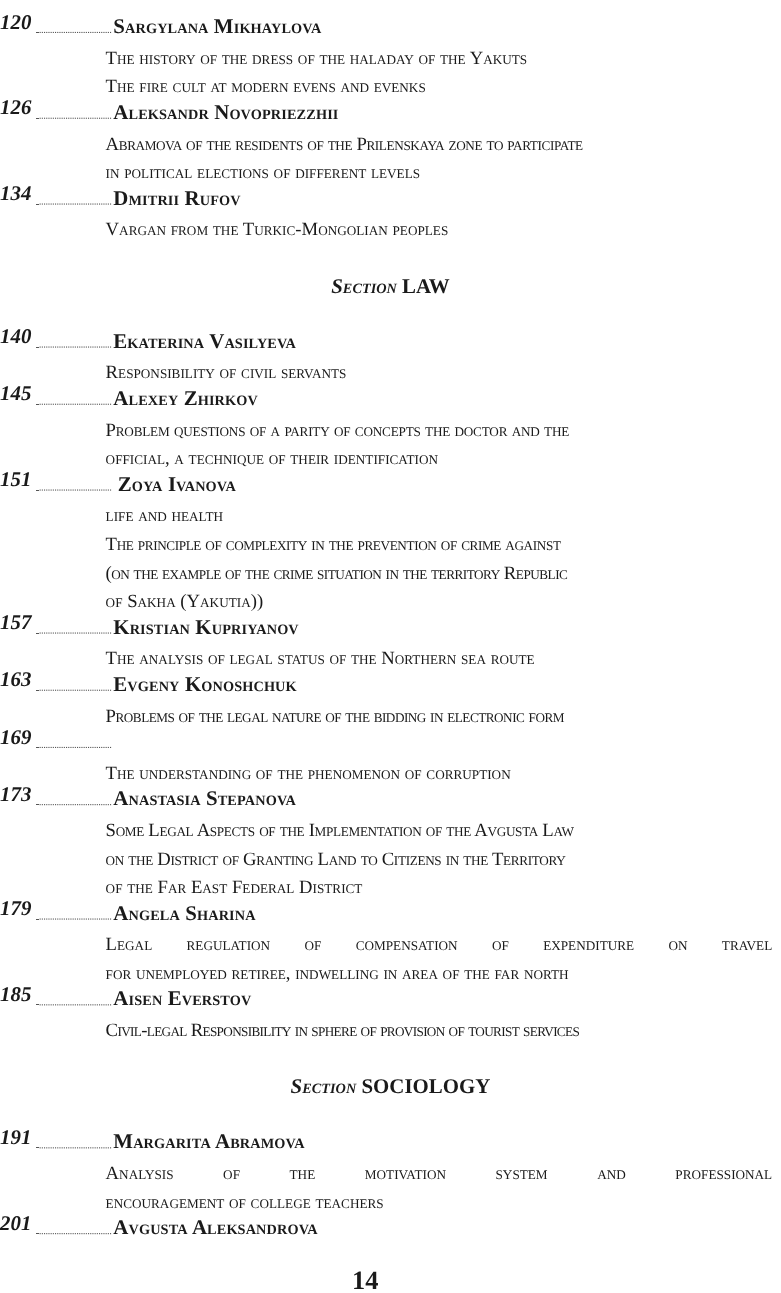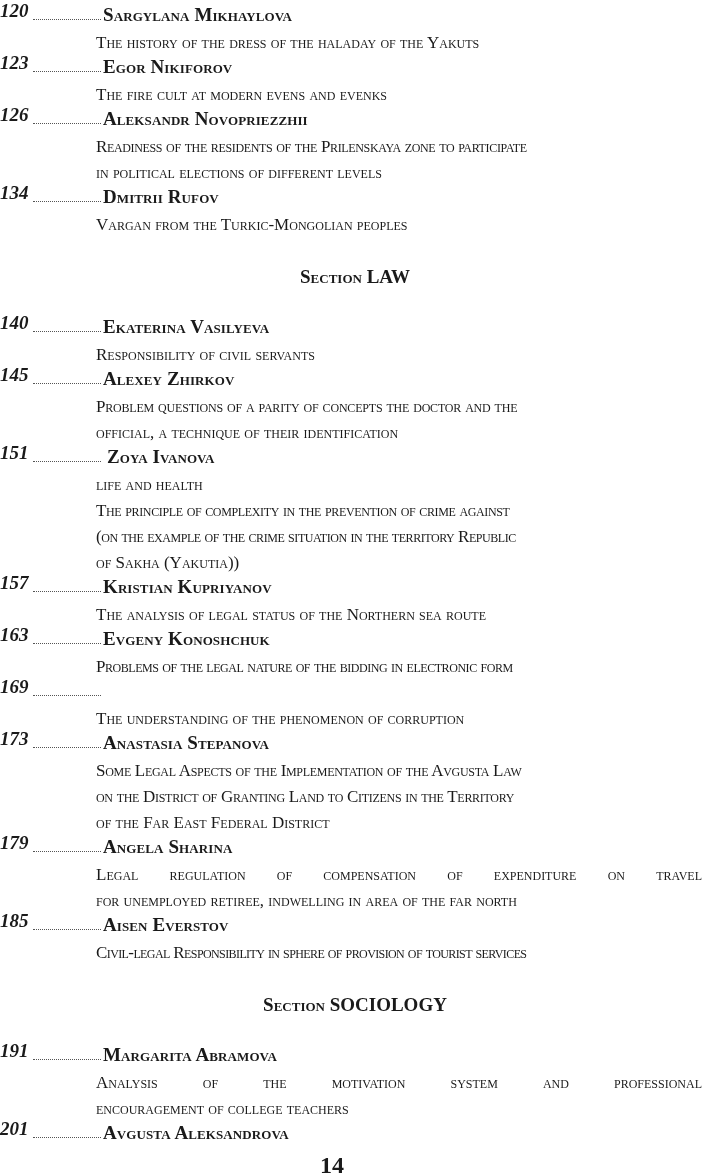--- a/index.html
+++ b/index.html
@@ -34,21 +34,21 @@
     line-height: 26px;
   }
   .title .tl { display: block; height: 26px; }
   .title.just .tl { text-align: justify; text-align-last: justify; }
   .title.just .tl.last { text-align-last: left; }
   .section {
     height: 26px; line-height: 26px; text-align: center;
     font-weight: bold; font-size: 19px;
     margin: 26px 0 26px 0;
   }
-  .section .sm { font-variant: small-caps; }
+  .section .sm { font-variant: small-caps; font-style: italic; }
   .author.shift { left: 107px; }
   .page-number {
     position: absolute; left: 0; width: 664px; top: 1152px;
     text-align: center; font-weight: bold; font-size: 24px;
   }
 </style>
 </head>
 <body>
 
 <div class="toc">
@@ -58,37 +58,32 @@
       <div class="line">
         <span class="pg">120</span>
         <span class="leader"></span>
         <span class="author">Sargylana Mikhaylova</span>
       </div>
       <div class="title">
         <span class="tl">The history of the dress of the haladay of the Yakuts</span>
       </div>
     </div>
     <div class="entry">
-      <div class="line">
-        <span class="pg">123</span>
-        <span class="leader"></span>
-        <span class="author">Egor Nikiforov</span>
-      </div>
       <div class="title">
         <span class="tl">The fire cult at modern evens and evenks</span>
       </div>
     </div>
     <div class="entry">
       <div class="line">
         <span class="pg">126</span>
         <span class="leader"></span>
         <span class="author">Aleksandr Novopriezzhii</span>
       </div>
       <div class="title">
-        <span class="tl" style="letter-spacing:-0.35px">Readiness of the residents of the Prilenskaya zone to participate</span>
+        <span class="tl" style="letter-spacing:-0.35px">Abramova of the residents of the Prilenskaya zone to participate</span>
         <span class="tl">in political elections of different levels</span>
       </div>
     </div>
     <div class="entry">
       <div class="line">
         <span class="pg">134</span>
         <span class="leader"></span>
         <span class="author">Dmitrii Rufov</span>
       </div>
       <div class="title">
@@ -228,14 +223,14 @@
   </div>
 </div>
 
 <div class="page-number">14</div>
 
 <style>
   
   .toc { top: 0px; }
   .toc > div:first-child .entry:first-child .line { margin-top: 0; }
   .line .pg, .line .author { line-height: 26px; }
-  .toc { padding-top: 4px; }
+  .toc { padding-top: 14px; }
 </style>
 
 </body></html>

